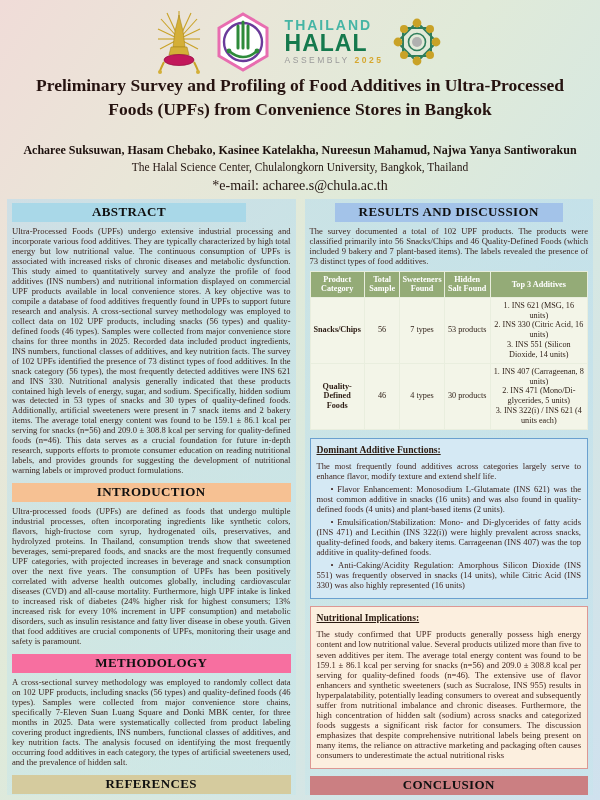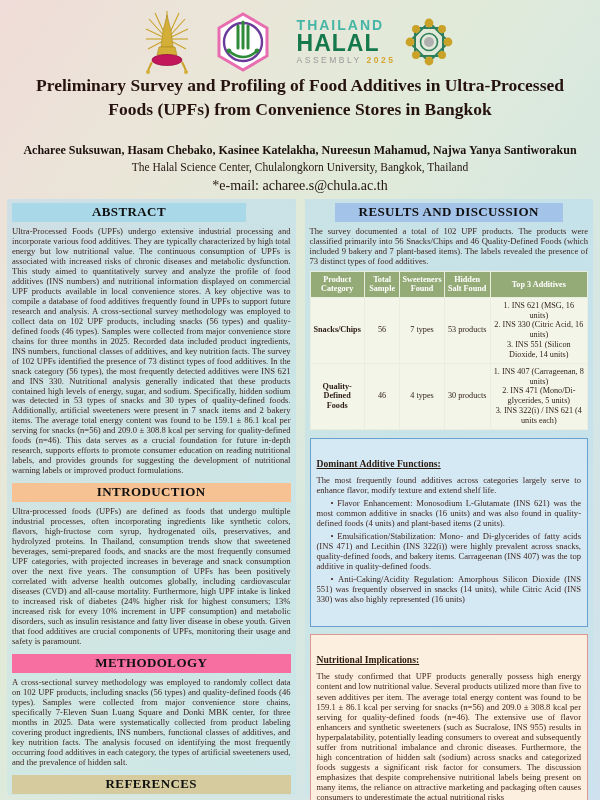--- a/index.html
+++ b/index.html
@@ -2,21 +2,21 @@
 <html><head>
 <meta charset="utf-8">
 <style>
   html,body{margin:0;padding:0;}
   .poster{
     position:relative;width:600px;height:800px;overflow:hidden;
     font-family:"Liberation Serif",serif;color:#40251f;
     background:linear-gradient(125deg,#f0dcd8 0%,#e9e6d8 22%,#e0ead9 42%,#d7e8e1 62%,#cfe1ee 100%);
   }
   
-  .logo-row{position:absolute;top:8px;left:0;width:600px;display:flex;justify-content:center;align-items:center;gap:26px;height:68px;}
+  .logo-row{position:absolute;top:8px;left:0;width:600px;display:flex;justify-content:center;align-items:center;gap:14px;height:68px;}
   .assembly-block{display:flex;align-items:center;gap:8px;font-family:"Liberation Sans",sans-serif;}
   .asm-line1{color:#45b5a5;font-weight:bold;font-size:14px;letter-spacing:2px;line-height:1;}
   .asm-line2{color:#15794d;font-weight:bold;font-size:23px;letter-spacing:1px;line-height:1;}
   .asm-line3{font-size:8.5px;letter-spacing:2.5px;color:#9a9a9a;line-height:1.4;}
   .asm-year{color:#d6a72e;font-weight:bold;}
   .title{position:absolute;top:74px;left:20px;width:560px;text-align:center;
     font-size:17.5px;font-weight:bold;color:#261310;line-height:1.35;}
   .authors{position:absolute;top:143px;left:5px;width:590px;text-align:center;font-size:12px;font-weight:bold;color:#1c100d;}
   .affil{position:absolute;top:161px;left:5px;width:590px;text-align:center;font-size:11.5px;color:#241511;}
   .email{position:absolute;top:178px;left:5px;width:590px;text-align:center;font-size:14px;color:#241511;}
@@ -32,21 +32,21 @@
   p.body.tight{margin-bottom:4px;}
   
   table.res{border-collapse:collapse;width:100%;margin:2px 0 8px 0;background:#f3f5e8;}
   table.res th{background:#94ab77;color:#ffffff;font-size:8.2px;font-weight:bold;
     padding:3px 2px;border:1.5px solid #e9eede;text-align:center;line-height:1.15;}
   table.res td{font-size:8.2px;padding:3px 3px;border:1.5px solid #e9eede;
     text-align:center;vertical-align:middle;color:#2c1c14;line-height:1.2;}
   table.res td.cat{font-weight:bold;}
   table.res td.adds{text-align:center;}
   
-  .box{border:1.6px solid;padding:19px 6px;margin-bottom:7px;}
+  .box{border:1.6px solid;padding:5px 6px;margin-bottom:7px;}
   .box.blue{background:#d5e9f4;border-color:#6aa0cf;}
   .box.cream{background:#fcefdf;border-color:#dc9793;}
   .box h4{margin:0 0 6px 0;font-size:9.6px;text-decoration:underline;color:#2b1a10;}
   .box p{font-size:8.6px;line-height:1.17;text-align:justify;margin:0 0 3px 0;color:#40251f;}
   .box p.bullet{text-indent:14px;}
   .box p.bullet::before{content:"\2022\00a0";}
   
   .logoart{display:block;}
 </style>
 </head>

